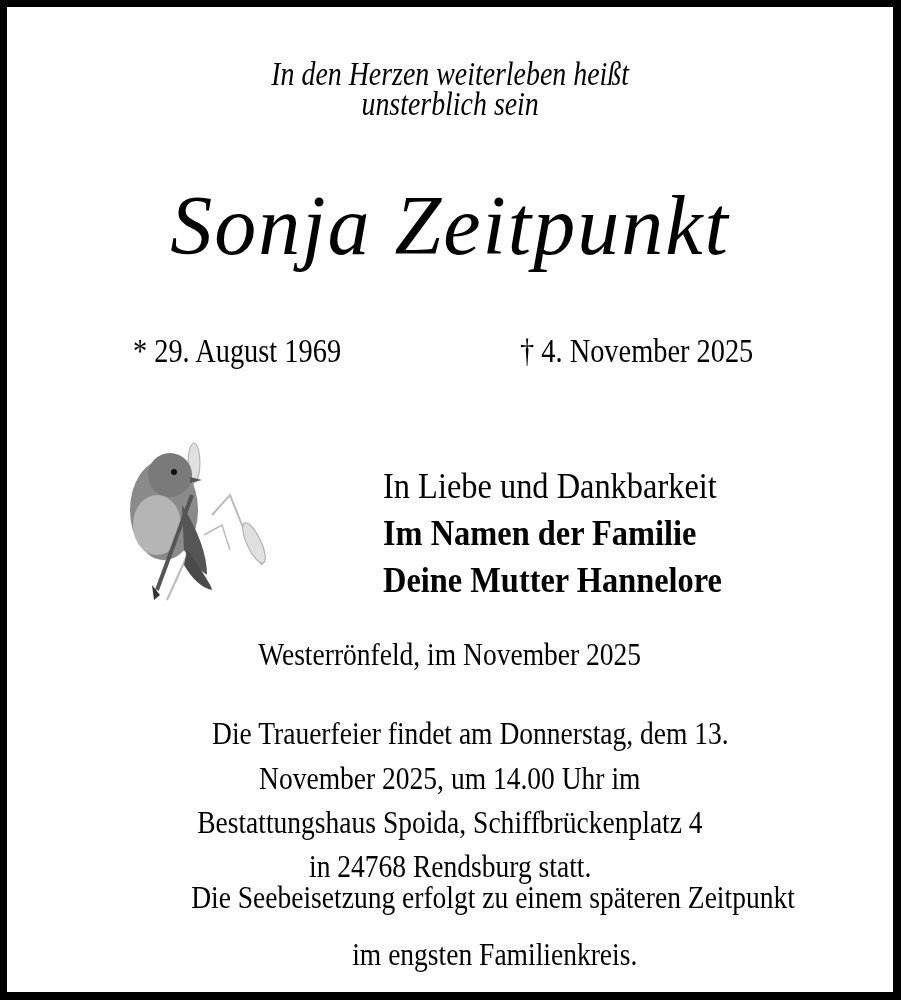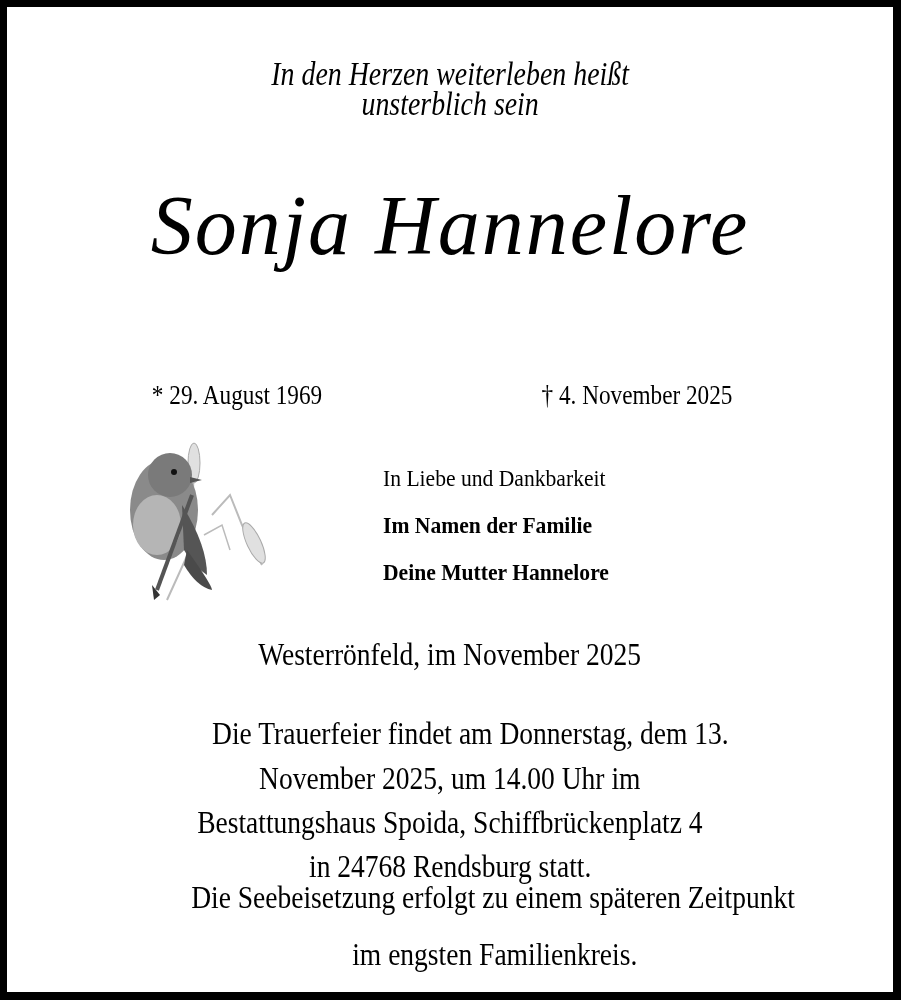--- a/index.html
+++ b/index.html
@@ -12,43 +12,43 @@
   }
   .line {
     position: absolute; left: 0; width: 886px; text-align: center;
     white-space: nowrap;
   }
   .cond { display: inline-block; transform-origin: center top; }
   .motto { font-style: italic; font-size: 34px; }
   .motto .cond { transform: scaleX(0.82); }
   .name { font-style: italic; font-size: 84px; letter-spacing: 2px; }
   .name .cond { transform: scaleX(1.0); }
-  .dates { font-size: 27px; margin-top: 47px; }
+  .dates { font-size: 33px; }
   .dates .cond { transform: scaleX(0.86); }
-  .sig { position: absolute; left: 376px; font-size: 24px; white-space: nowrap; }
+  .sig { position: absolute; left: 376px; font-size: 36px; white-space: nowrap; }
   .sig .cond { transform: scaleX(0.9); transform-origin: left top; }
   .sig.bold { font-weight: bold; }
   .body { font-size: 32px; }
   .body .cond { transform: scaleX(0.86); }
   .bird { position: absolute; left: 105px; top: 418px; width: 160px; height: 190px; }
 </style>
 </head>
 <body>
 
 <div class="card">
 
   <div class="line motto" style="top:48px;">
     <span class="cond">In den Herzen weiterleben heißt</span>
   </div>
   <div class="line motto" style="top:78px;">
     <span class="cond">unsterblich sein</span>
   </div>
 
   <div class="line name" style="top:170px;">
-    <span class="cond">Sonja Hannelore</span>
+    <span class="cond">Sonja Zeitpunkt</span>
   </div>
 
   <div class="line dates" style="top:326px; left:70px; width:320px;">
     <span class="cond">* 29. August 1969</span>
   </div>
   <div class="line dates" style="top:326px; left:450px; width:360px;">
     <span class="cond">† 4. November 2025</span>
   </div>
 
   <div class="bird">

